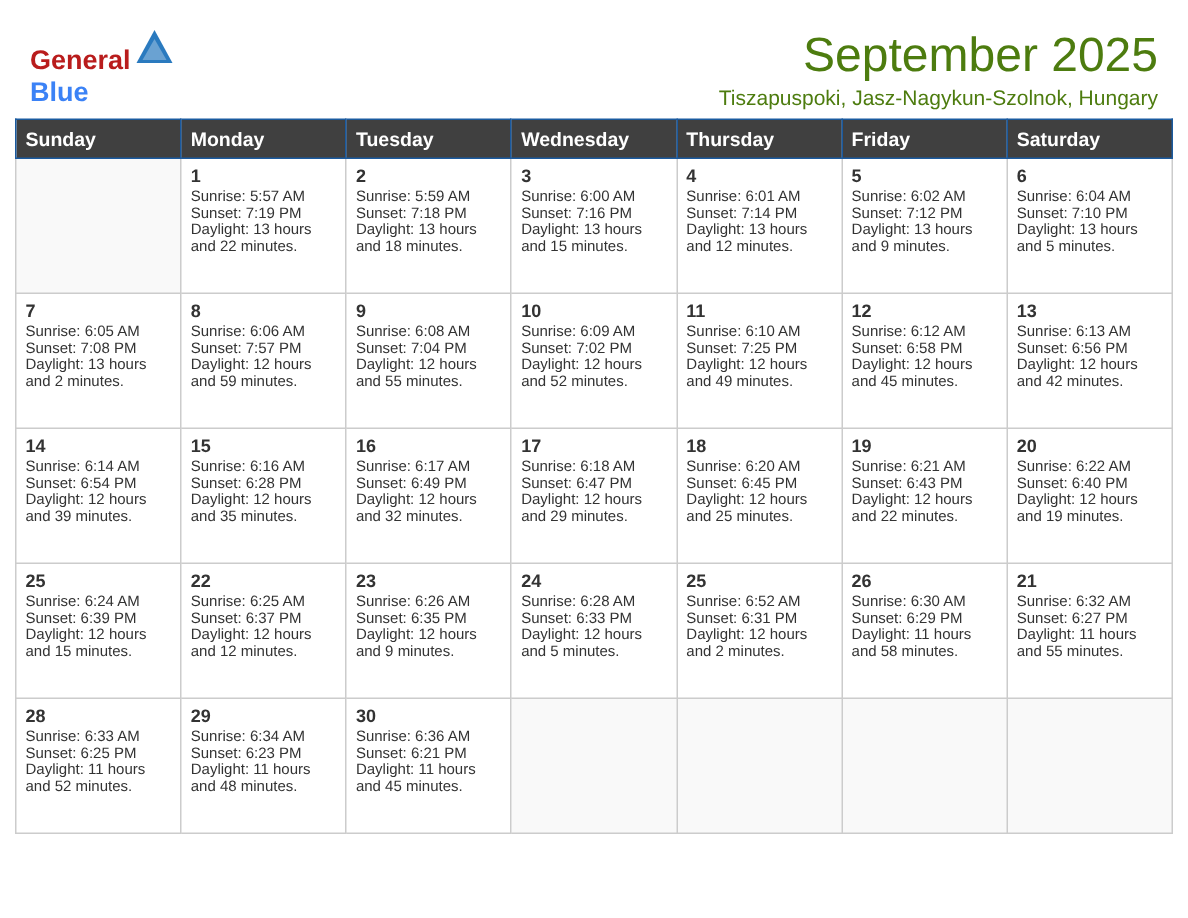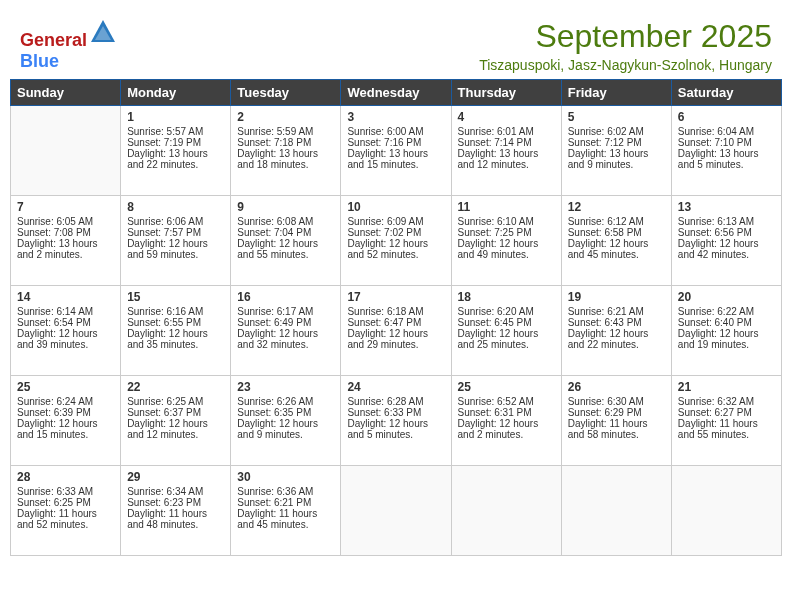--- a/index.html
+++ b/index.html
@@ -206,21 +206,21 @@
         <td>
           <span class="day-num">14</span>
           <div>Sunrise: 6:14 AM</div>
           <div>Sunset: 6:54 PM</div>
           <div>Daylight: 12 hours</div>
           <div>and 39 minutes.</div>
         </td>
         <td>
           <span class="day-num">15</span>
           <div>Sunrise: 6:16 AM</div>
-          <div>Sunset: 6:55 PM</div>
+          <div>Sunset: 6:28 PM</div>
           <div>Daylight: 12 hours</div>
           <div>and 35 minutes.</div>
         </td>
         <td>
           <span class="day-num">16</span>
           <div>Sunrise: 6:17 AM</div>
           <div>Sunset: 6:49 PM</div>
           <div>Daylight: 12 hours</div>
           <div>and 32 minutes.</div>
         </td>

